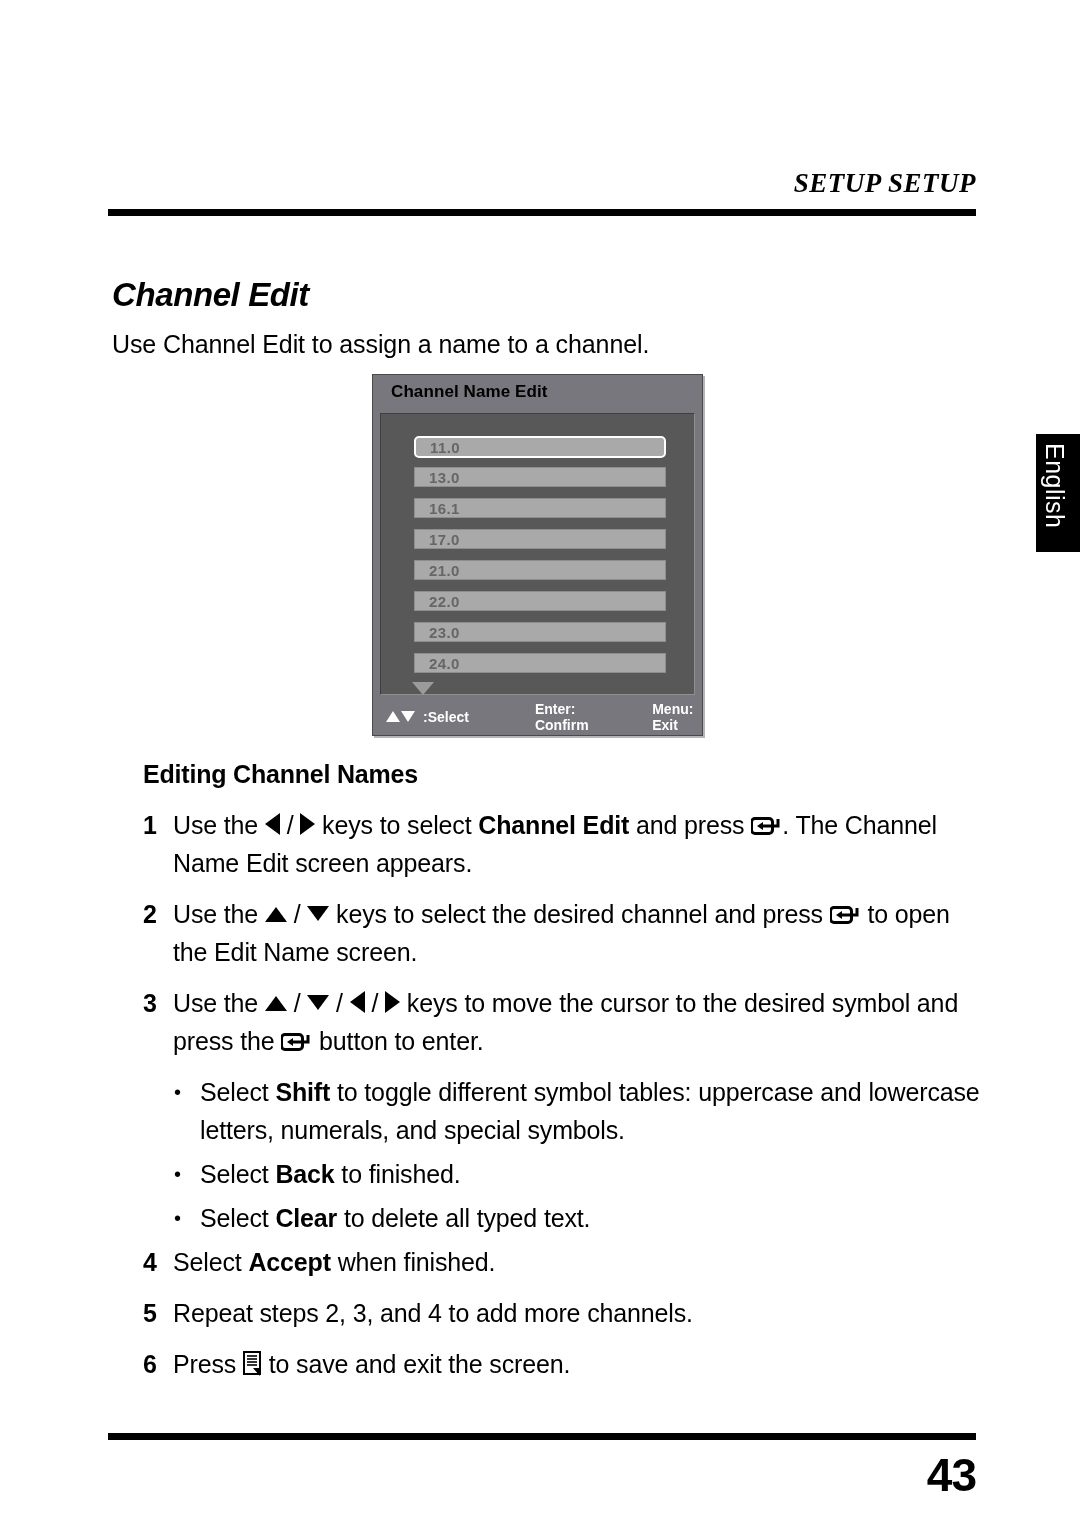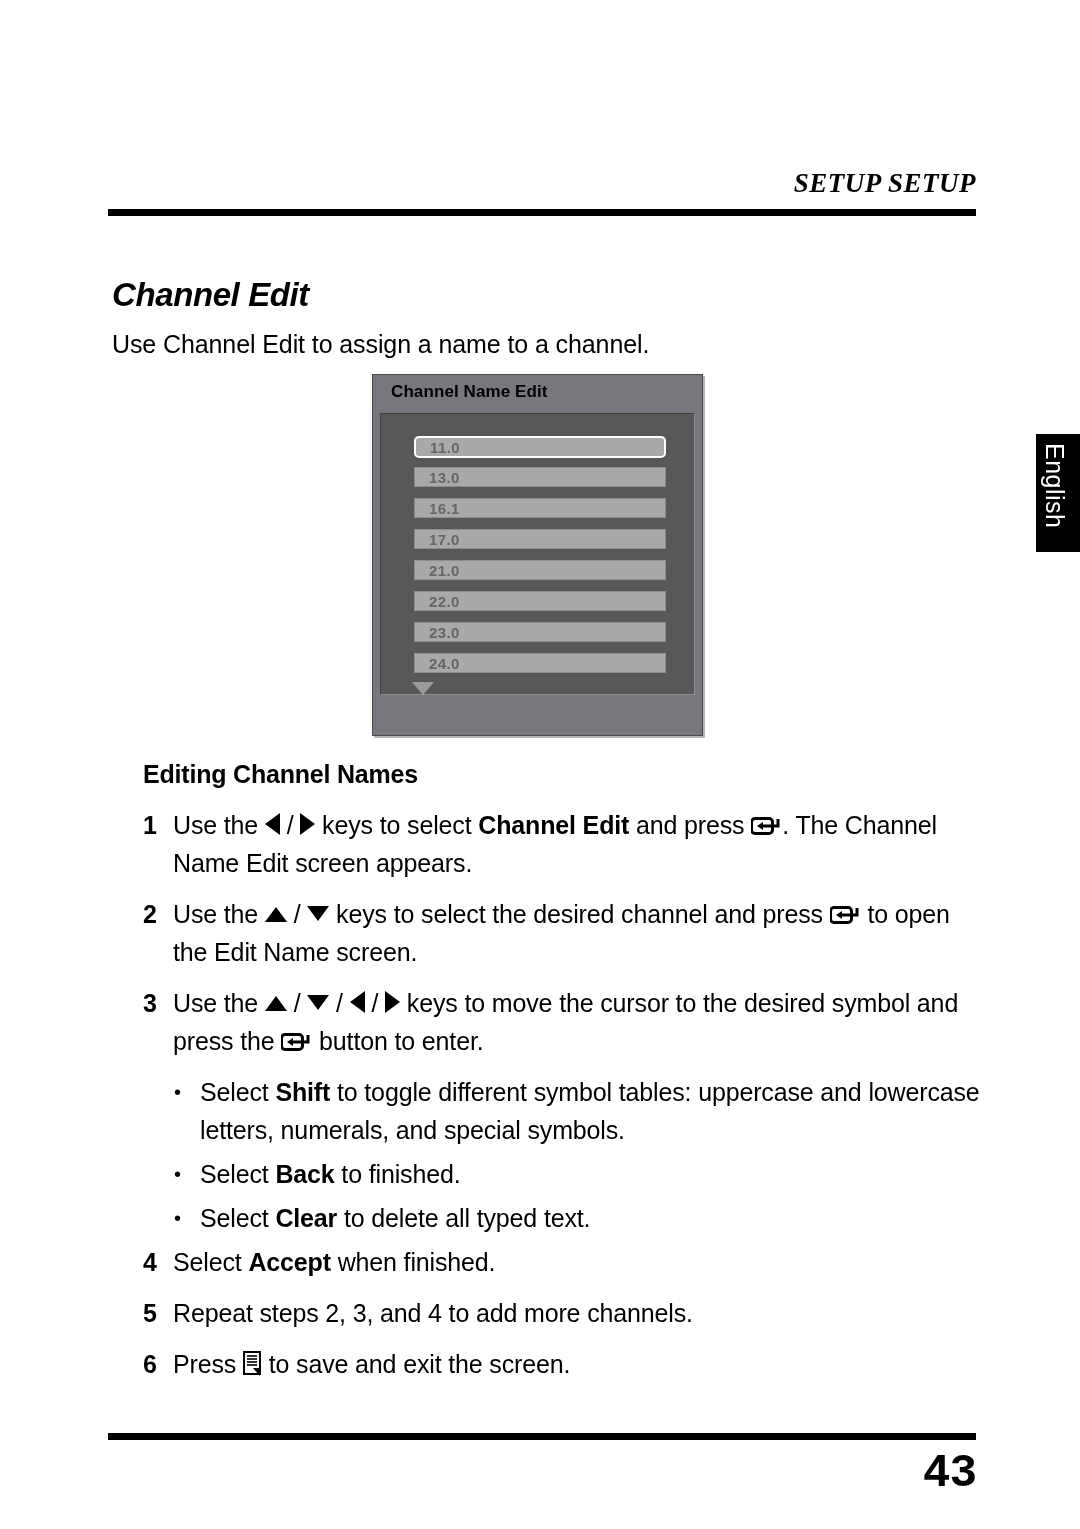--- a/index.html
+++ b/index.html
@@ -45,21 +45,21 @@
     width: 868px;
     height: 7px;
     background: #000;
   }
   .page-number {
     position: absolute;
     top: 1448px;
     left: 108px;
     width: 868px;
     text-align: right;
-    font-family: Liberation Mono, monospace;
+    font-family: Liberation Sans, sans-serif;
     font-weight: 700;
     font-size: 46px;
     letter-spacing: -1px;
   }
 
   
   .lang-tab {
     position: absolute;
     left: 1036px;
     top: 434px;
@@ -300,20 +300,29 @@
       <li class="chan-item">13.0</li>
       <li class="chan-item">16.1</li>
       <li class="chan-item">17.0</li>
       <li class="chan-item">21.0</li>
       <li class="chan-item">22.0</li>
       <li class="chan-item">23.0</li>
       <li class="chan-item">24.0</li>
     </ul>
     <div class="scroll-down"></div>
   </div>
+  <div class="osd-footer">
+    <div class="fslot s1">
+      <span class="ft-up"></span>
+      <span class="ft-dn"></span>
+      <span>:Select</span>
+    </div>
+    <div class="fslot s2">Enter: Confirm</div>
+    <div class="fslot s3">Menu: Exit</div>
+  </div>
 </div>
 
 <div class="sub-heading">Editing Channel Names</div>
 
 <div class="steps">
 
   <div class="step">
     <div class="num">1</div>
     <div class="txt"><span>Use the </span><span class="tri tri-left"></span><span> / </span><span class="tri tri-right"></span><span> keys to select </span><span class="b">Channel Edit</span><span> and press </span><span class="enter-icon"><svg width="31" height="19" viewBox="0 0 31 19">
             <rect x="0.5" y="1.5" width="21" height="15" rx="3.5" ry="3.5" fill="none" stroke="#000" stroke-width="3"></rect>

